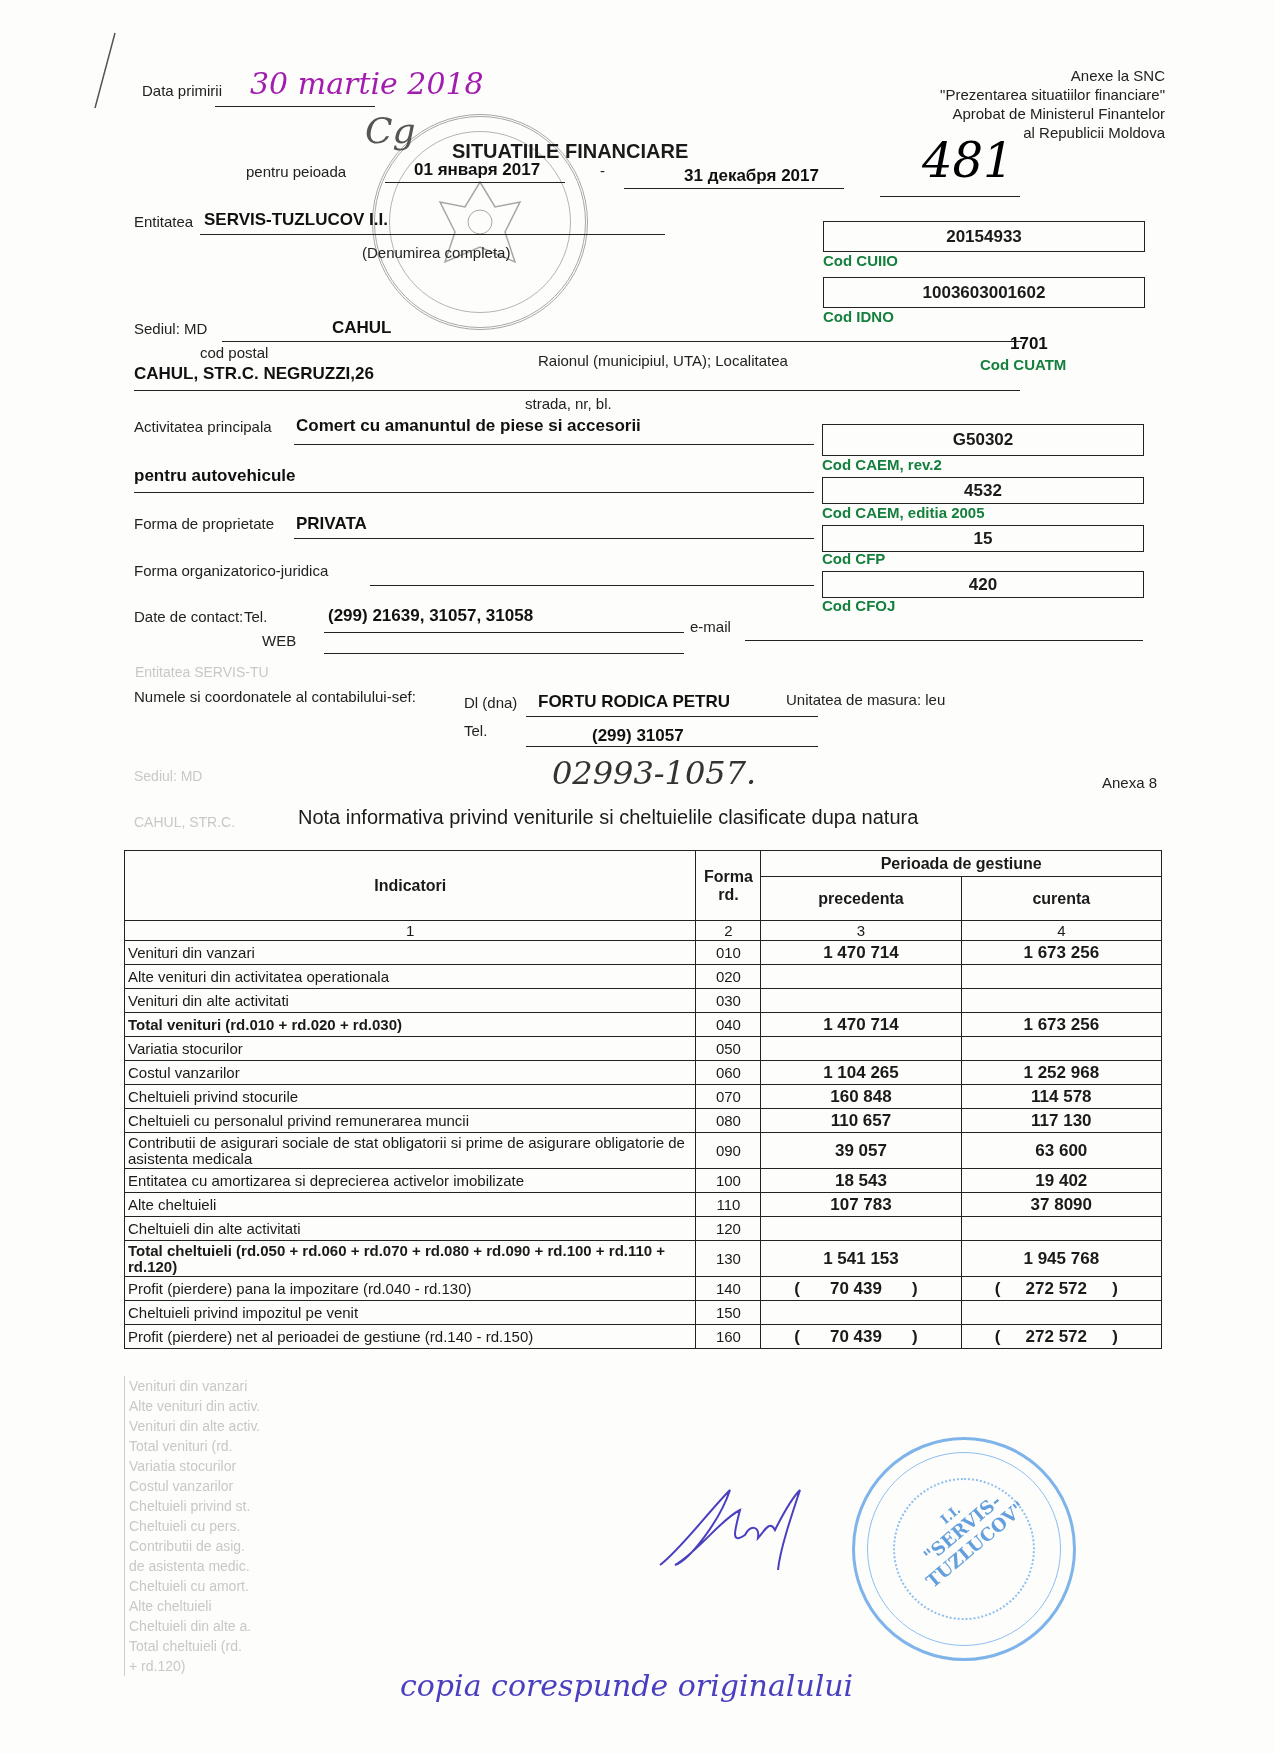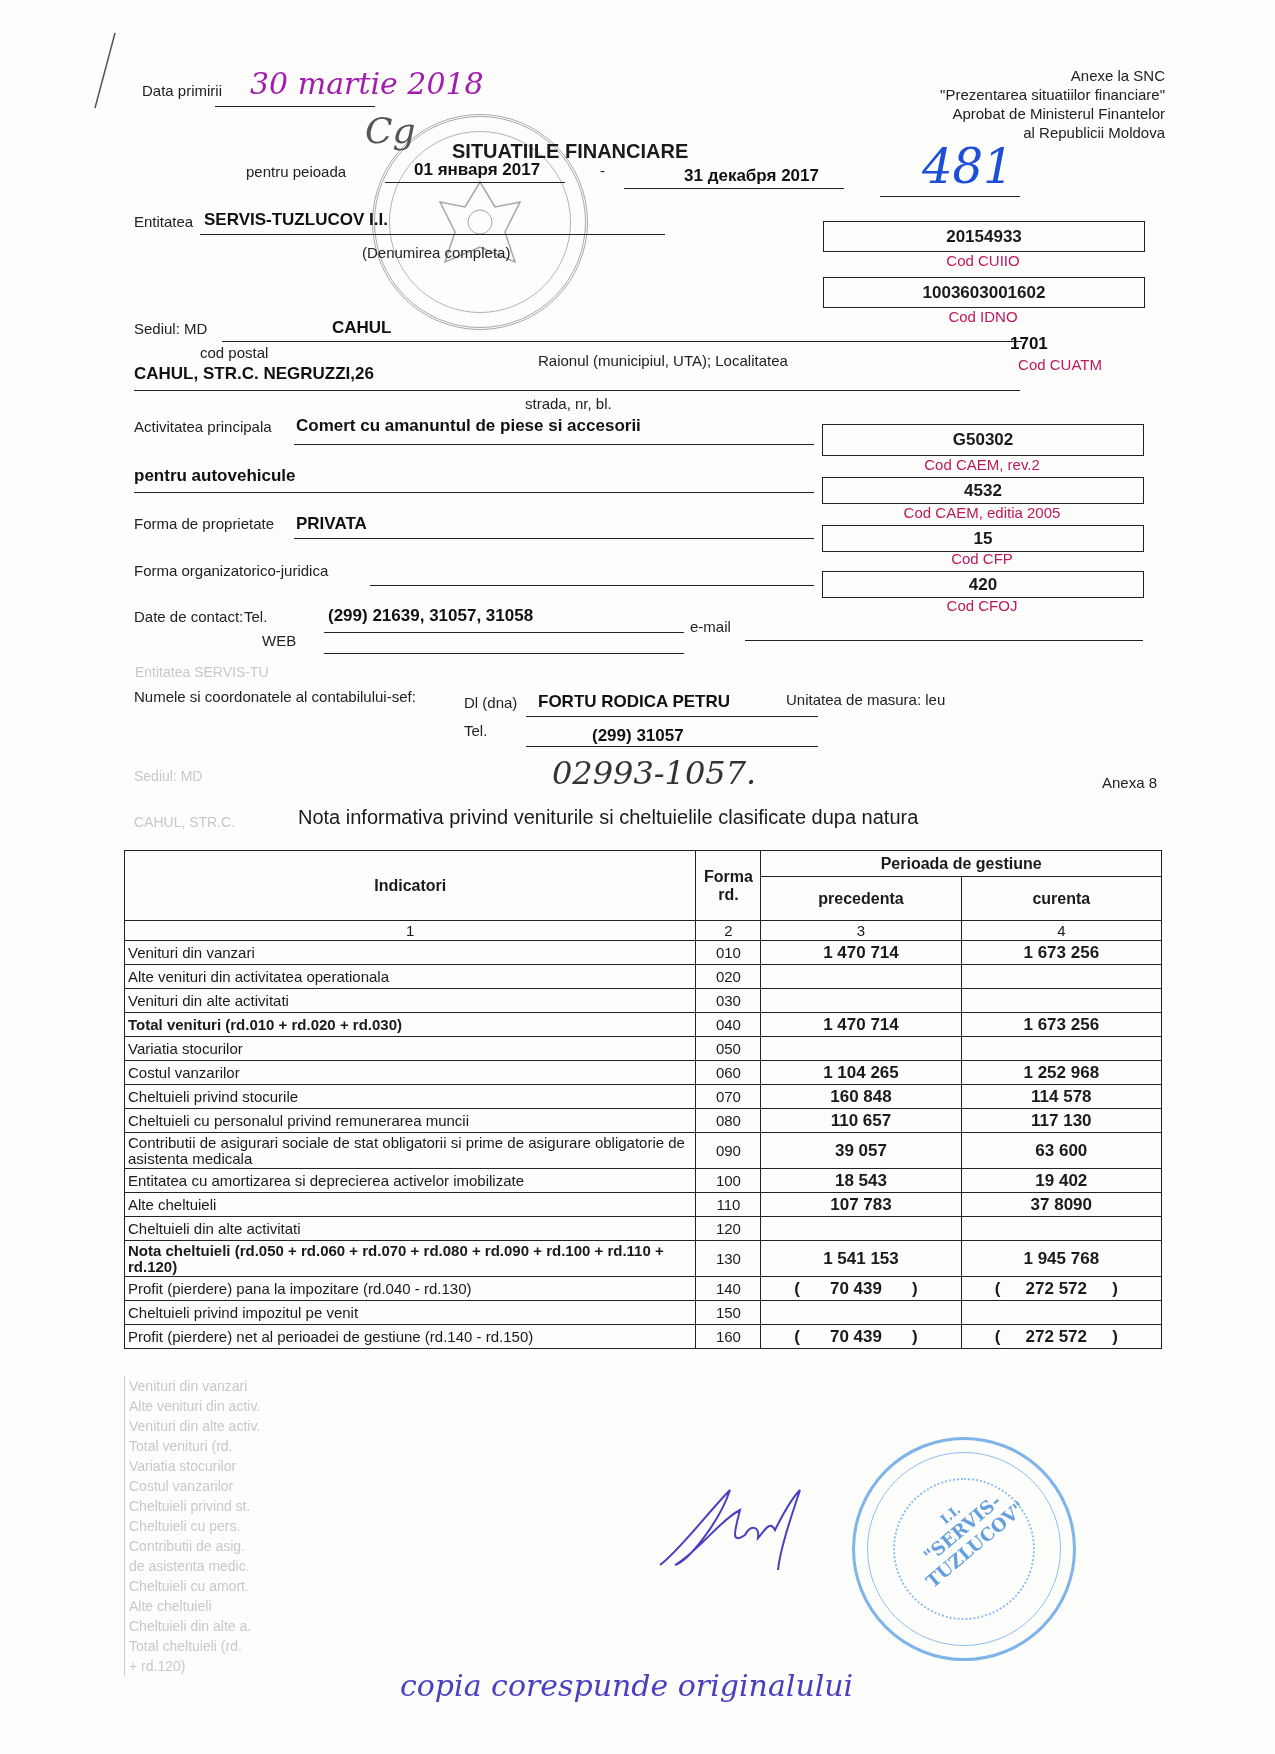--- a/index.html
+++ b/index.html
@@ -4,21 +4,21 @@
 <style>
   html, body { margin:0; padding:0; }
   body { width:1275px; height:1754px; background:#fdfdfb; position:relative; overflow:hidden;
          font-family:"Liberation Sans", sans-serif; color:#1a1a1a; }
   .abs { position:absolute; }
   .lbl { font-size:15px; color:#222; }
   .val { font-size:17px; font-weight:bold; color:#111; }
   .line { position:absolute; border-bottom:1.5px solid #222; }
   .hand { font-family:"DejaVu Serif", serif; font-style:italic; }
   .box { position:absolute; border:1.6px solid #222; text-align:center; font-weight:bold; font-size:17px; background:#fdfdfb; }
-  .cap { position:absolute; font-size:15px; text-align:center; color:#be185d; }
+  .cap { position:absolute; font-size:15px; color:#15803d;font-weight:bold; }
   .right { text-align:right; }
 
   table.main { position:absolute; left:124px; top:850px; width:1038px; border-collapse:collapse; }
   table.main td, table.main th { border:1.4px solid #222; font-size:15px; padding:0 3px; }
   table.main th { font-weight:bold; }
   table.main td.code { text-align:center; width:56px; }
   table.main td.num { text-align:center; font-weight:bold; font-size:17px; }
   table.main td.ind { text-align:left; line-height:16px; }
   table.main tr { height:24px; }
   .paren { display:flex; justify-content:space-between; padding:0 40px 0 30px; }
@@ -55,21 +55,21 @@
 <div class="abs hand" style="left:365px;top:110px;font-size:36px;color:#555">Cg</div>
 
 <div class="abs" style="left:452px;top:140px;font-size:20px;font-weight:bold">SITUATIILE FINANCIARE</div>
 <div class="abs lbl" style="left:246px;top:163px">pentru peioada</div>
 <div class="abs val" style="left:414px;top:160px">01 января 2017</div>
 <div class="line" style="left:385px;top:182px;width:180px"></div>
 <div class="abs lbl" style="left:600px;top:162px">-</div>
 <div class="abs val" style="left:684px;top:166px">31 декабря 2017</div>
 <div class="line" style="left:624px;top:188px;width:220px"></div>
 
-<div class="abs hand" style="left:922px;top:138px;font-size:48px;color:#1d4ed8;font-style:italic">481</div>
+<div class="abs hand" style="left:922px;top:132px;font-size:48px;color:#000000;font-style:italic">481</div>
 <div class="line" style="left:880px;top:196px;width:140px"></div>
 
 <div class="abs lbl" style="left:134px;top:213px">Entitatea</div>
 <div class="abs val" style="left:204px;top:210px">SERVIS-TUZLUCOV I.I.</div>
 <div class="line" style="left:200px;top:234px;width:465px"></div>
 <div class="abs lbl" style="left:362px;top:244px">(Denumirea completa)</div>
 
 <div class="abs lbl" style="left:134px;top:320px">Sediul: MD</div>
 <div class="abs val" style="left:332px;top:318px">CAHUL</div>
 <div class="line" style="left:222px;top:341px;width:800px"></div>
@@ -224,21 +224,21 @@
         <td class="num">107 783</td>
         <td class="num">37 8090</td>
       </tr>
       <tr>
         <td class="ind">Cheltuieli din alte activitati</td>
         <td class="code">120</td>
         <td class="num"></td>
         <td class="num"></td>
       </tr>
       <tr style="height: 36px;">
-        <td class="ind" style="font-weight: bold;">Nota cheltuieli  (rd.050 + rd.060 + rd.070 + rd.080 + rd.090 + rd.100 + rd.110 + rd.120)</td>
+        <td class="ind" style="font-weight: bold;">Total cheltuieli  (rd.050 + rd.060 + rd.070 + rd.080 + rd.090 + rd.100 + rd.110 + rd.120)</td>
         <td class="code">130</td>
         <td class="num">1 541 153</td>
         <td class="num">1 945 768</td>
       </tr>
       <tr>
         <td class="ind">Profit (pierdere) pana la impozitare (rd.040 - rd.130)</td>
         <td class="code">140</td>
         <td class="num">
           <div class="paren">
             <span>(</span>

